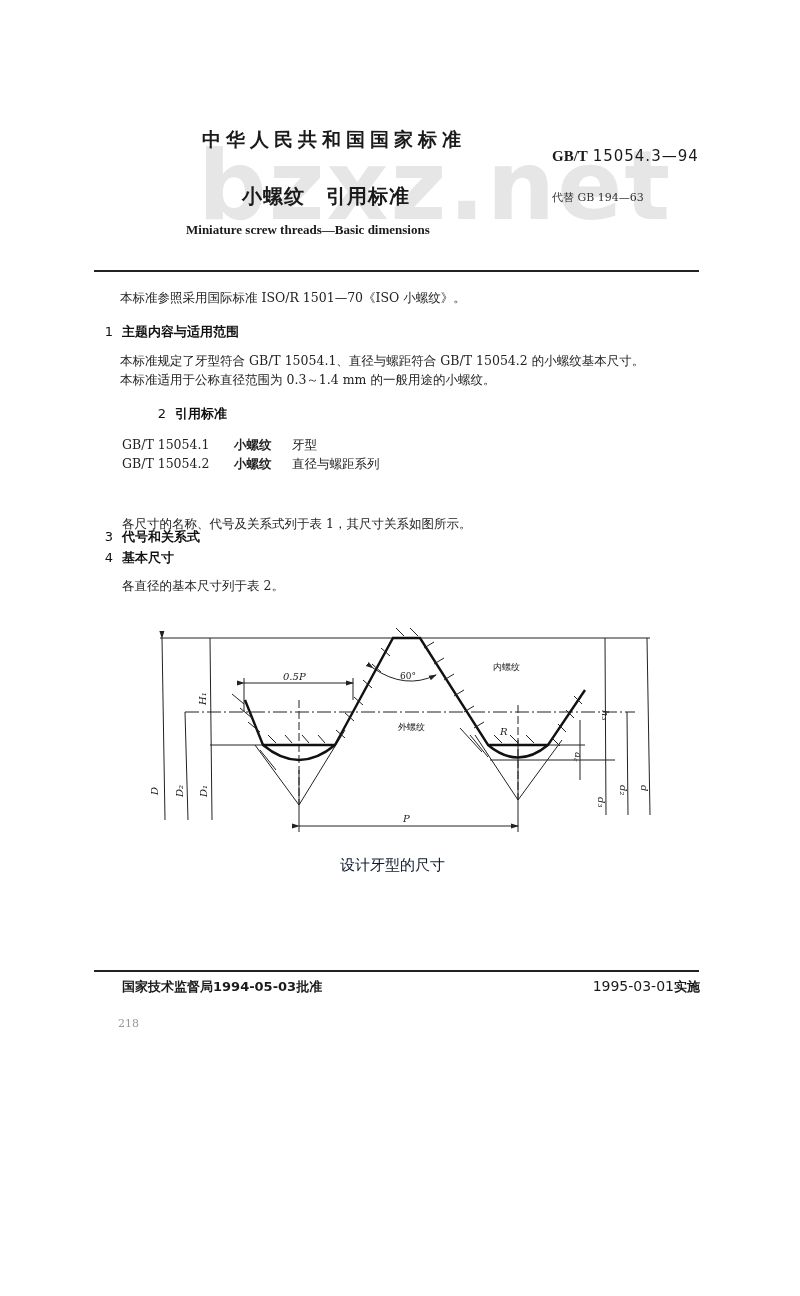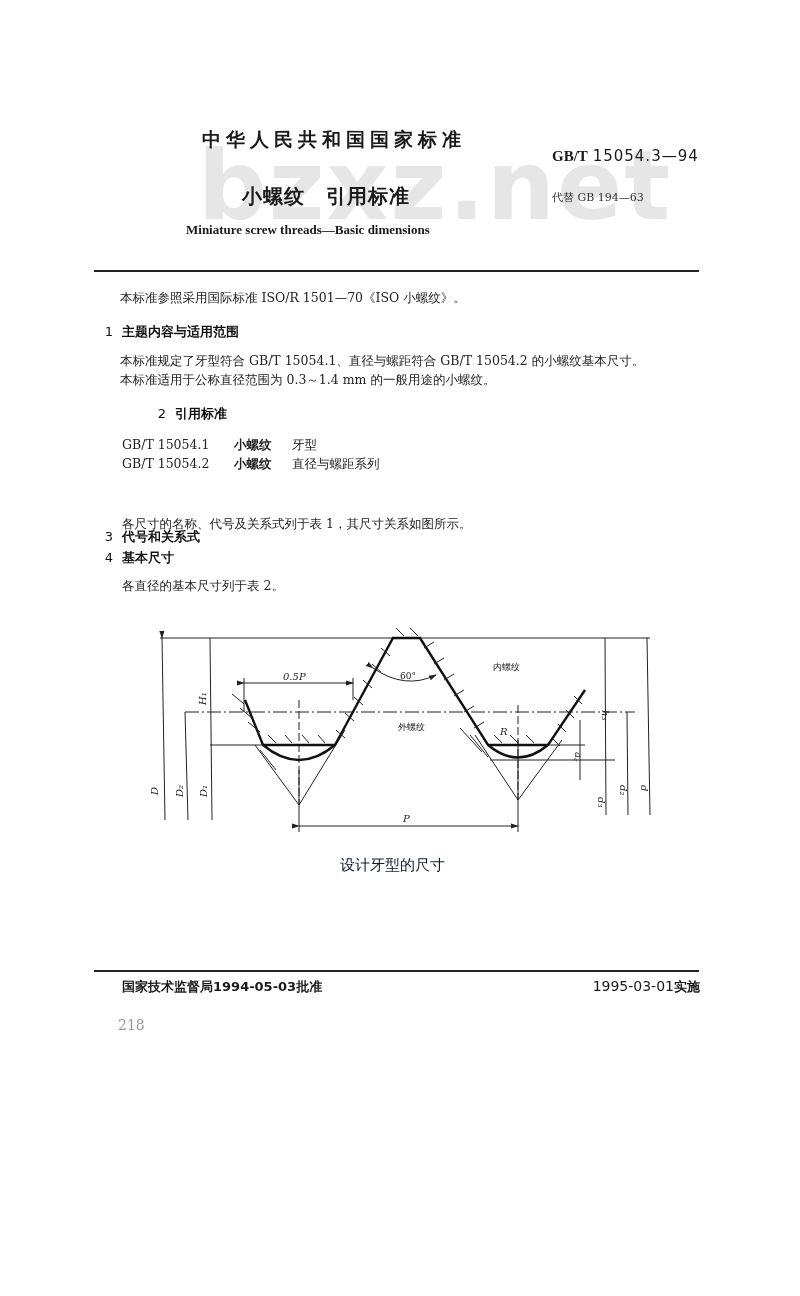--- a/index.html
+++ b/index.html
@@ -55,21 +55,21 @@
       font-family: "DejaVu Sans", "Liberation Sans", sans-serif;
       font-weight: bold; font-size: 13px; margin-left: 28px;
     }
     .foot-right {
       right: 100px; top: 978px;
       font-family: "DejaVu Sans", "Liberation Sans", sans-serif;
       font-size: 14px;
       margin-left: 14px;
     }
     .foot-right b { font-weight: bold; font-size: 13px; }
-    .page-no { left: 118px; top: 1017px; font-size: 14px; color: #999; }
+    .page-no { left: 118px; top: 1017px; font-size: 11px; color: #999; }
     svg text { font-family: "DejaVu Serif", "Liberation Serif", serif; }
   </style>
 </head>
 <body>
 
 <div class="abs watermark">bzxz.net</div>
 
 <div class="abs std-org">中华人民共和国国家标准</div>
 <div class="abs std-code">
   <span class="gb">GB/T</span>

